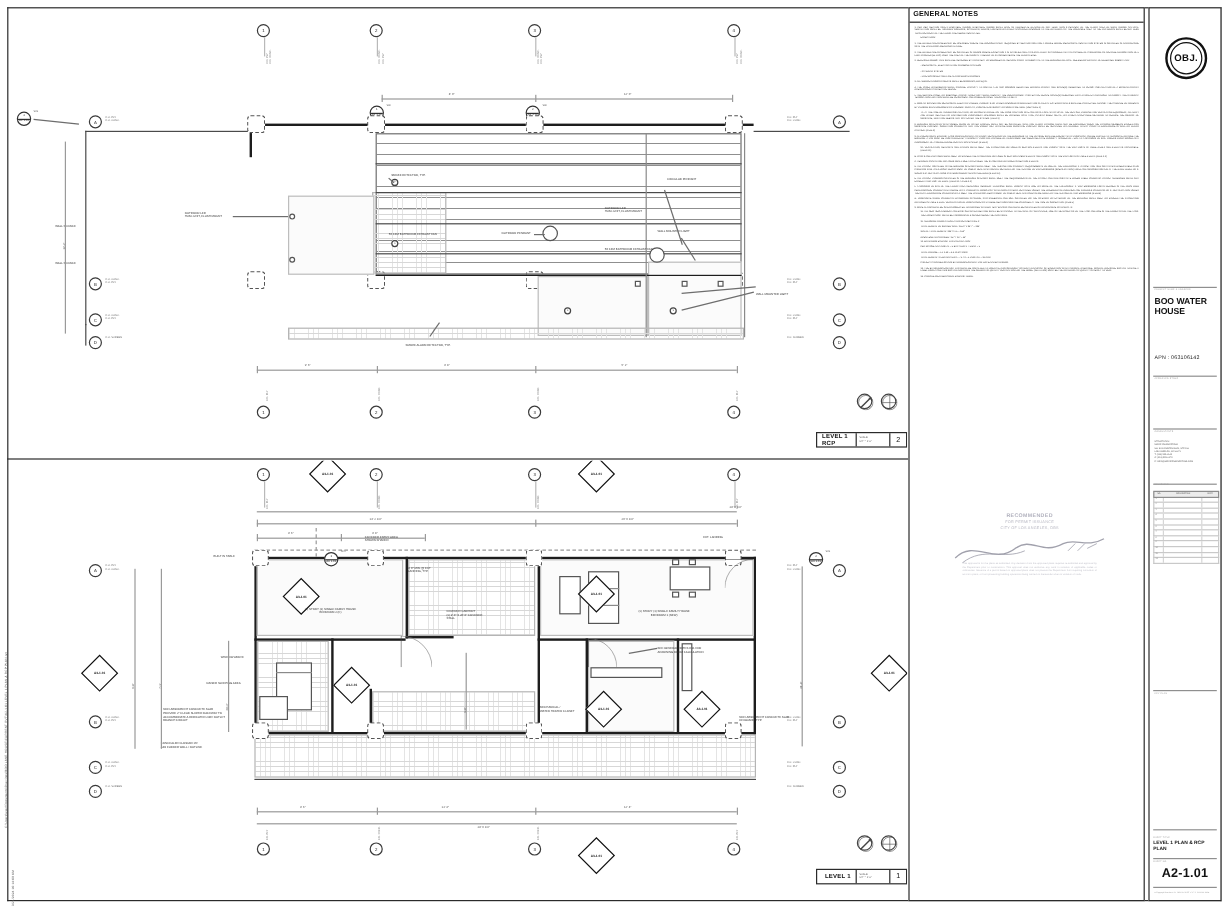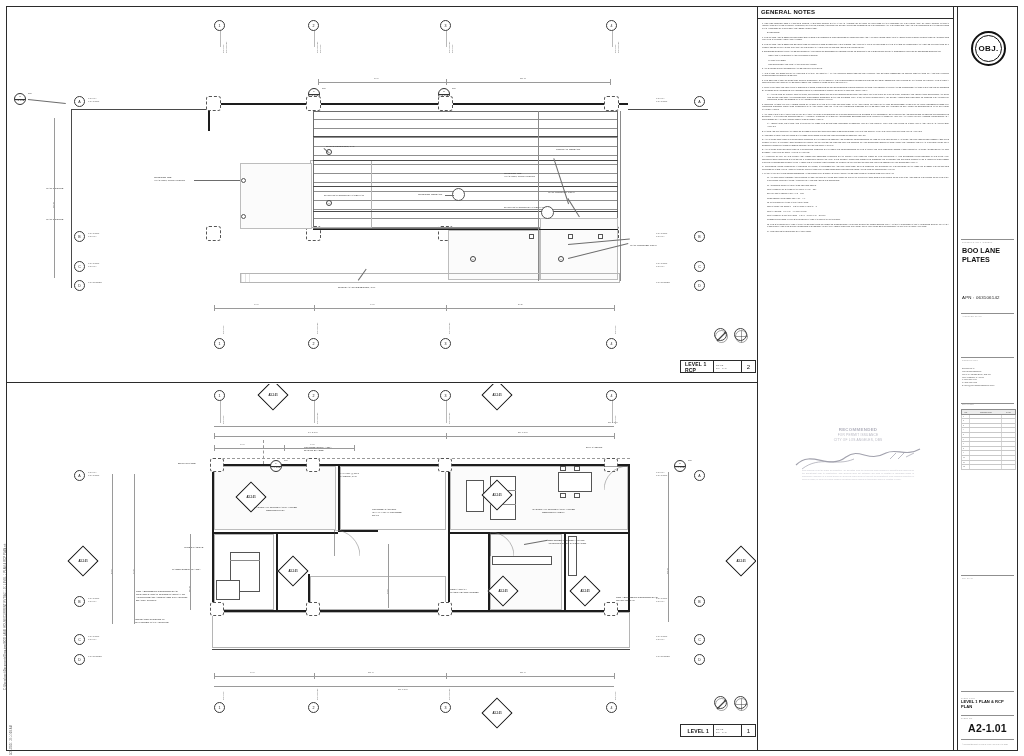--- a/index.html
+++ b/index.html
@@ -691,21 +691,21 @@
     </div>
   </div>
 
   <div id="tb">
     <div id="logo">
       <div class="inner">OBJ.</div>
     </div>
 
     <div class="tb-div" style="top:232px;"></div>
     <div class="tb-lbl" style="top:234px;">PROJECT NAME &amp; ADDRESS</div>
-    <div id="proj-name">BOO LANE PLATES</div>
+    <div id="proj-name">BOO WATER HOUSE</div>
     <div id="apn">APN : 063106142</div>
 
     <div class="tb-div" style="top:306px;"></div>
     <div class="tb-lbl" style="top:308px;">APPROVED STAMP</div>
 
     <div class="tb-div" style="top:350px;"></div>
     <div class="tb-lbl" style="top:352px;">CONSULTANTS</div>
     <div class="tb-val" id="consult" style="top:360px;font-size:1.85px;line-height:1.55;color:#555;">
         <div>STRUCTURAL:</div>
         <div>MOXIE ENGINEERING</div>

